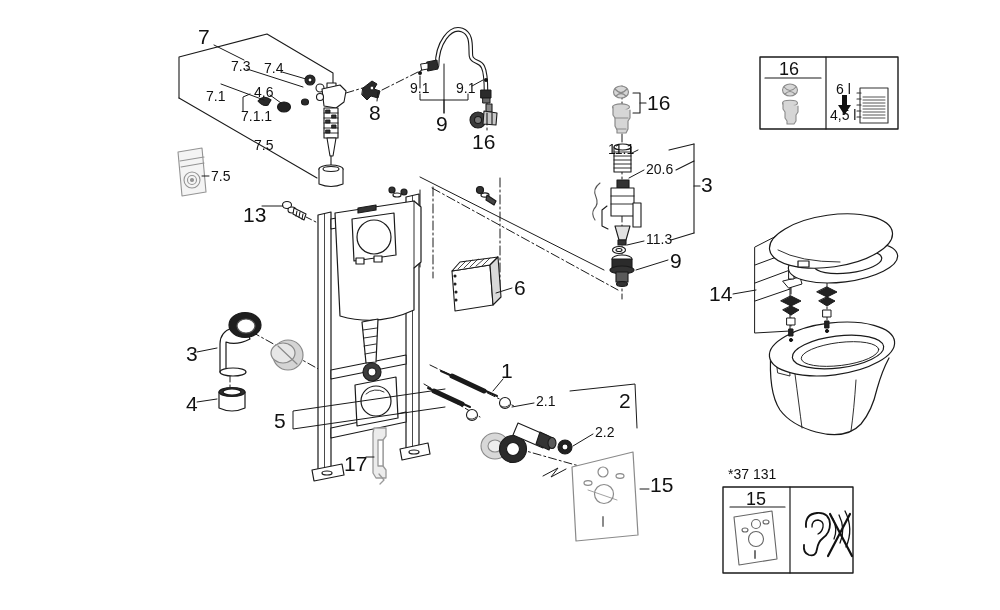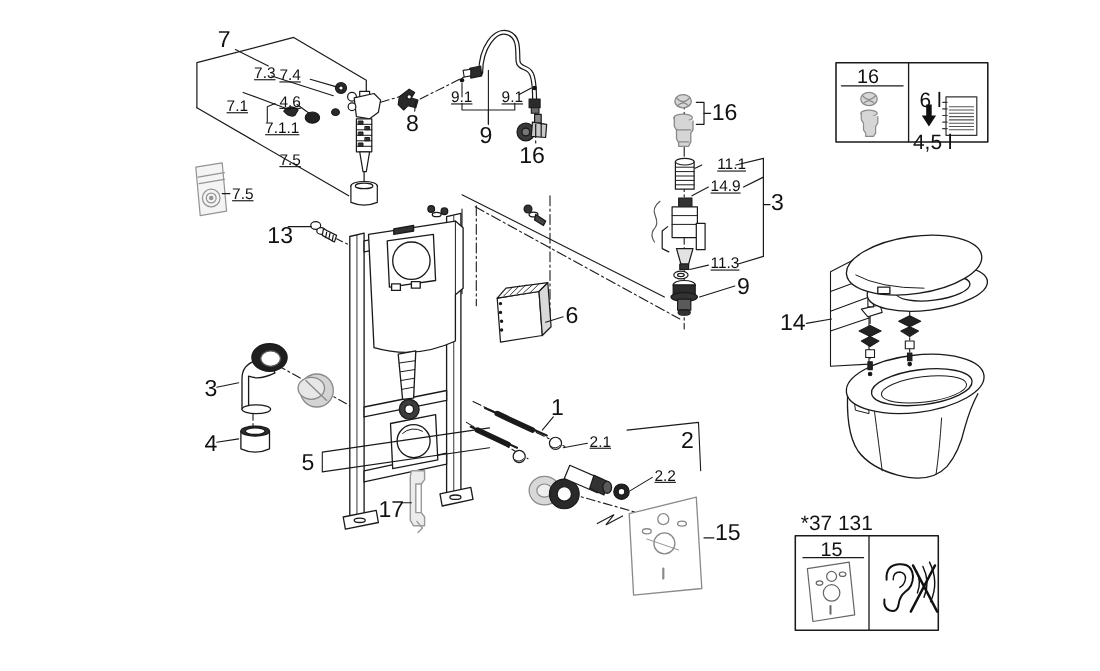--- a/index.html
+++ b/index.html
@@ -3,22 +3,22 @@
 <meta charset="utf-8">
 <style>
   html,body{margin:0;padding:0;}
   body{width:1000px;height:610px;position:relative;background:#ffffff;overflow:hidden;
        font-family:"Liberation Sans", sans-serif;}
   #art{position:absolute;left:0;top:0;z-index:1;}
   .lbl{position:absolute;z-index:3;color:#111;white-space:nowrap;line-height:1;
        font-family:"Liberation Sans", sans-serif;}
   .lbl-lg{font-size:21px;}
   .lbl-md{font-size:18px;}
-  .lbl-sm{font-size:14px;text-decoration:underline;}
-  .lbl-xs{font-size:19px;}
+  .lbl-sm{font-size:14px;}
+  .lbl-xs{font-size:14px;}
 </style>
 </head>
 <body>
 
 <svg id="art" width="1000" height="610" viewBox="0 0 1000 610" stroke-linecap="round" stroke-linejoin="round">
 
   <g stroke="#1a1a1a" stroke-width="1" fill="none">
     <line x1="346" y1="93" x2="366" y2="87" stroke-dasharray="8 3 2 3"></line>
     <line x1="382" y1="90" x2="428" y2="67" stroke-dasharray="8 3 2 3"></line>
     <line x1="487" y1="101" x2="487" y2="133" stroke-dasharray="8 3 2 3"></line>
@@ -412,47 +412,47 @@
       <path d="M839,515 Q846,529 840,543" stroke-width="1.3"></path>
       <path d="M845,511 Q854,529 846,547" stroke-width="1.3"></path>
       <line x1="828" y1="556" x2="850" y2="514" stroke-width="2.2"></line>
       <line x1="830" y1="514" x2="852" y2="556" stroke-width="2.2"></line>
     </g>
   </g>
 </svg>
 
 <div class="lbl lbl-lg" style="left:198px;top:26px">7</div>
 <div class="lbl lbl-sm" style="left:231px;top:59px">7.3</div>
-<div class="lbl lbl-sm" style="left:254px;top:61px">7.4</div>
+<div class="lbl lbl-sm" style="left:264px;top:61px">7.4</div>
 <div class="lbl lbl-sm" style="left:206px;top:89px">7.1</div>
 <div class="lbl lbl-sm" style="left:254px;top:85px">4.6</div>
 <div class="lbl lbl-sm" style="left:241px;top:109px">7.1.1</div>
 <div class="lbl lbl-sm" style="left:254px;top:138px">7.5</div>
 <div class="lbl lbl-sm" style="left:211px;top:169px">7.5</div>
 <div class="lbl lbl-lg" style="left:243px;top:204px">13</div>
 <div class="lbl lbl-lg" style="left:369px;top:102px">8</div>
 <div class="lbl lbl-sm" style="left:410px;top:81px">9.1</div>
 <div class="lbl lbl-sm" style="left:456px;top:81px">9.1</div>
 <div class="lbl lbl-lg" style="left:436px;top:113px">9</div>
 <div class="lbl lbl-lg" style="left:472px;top:131px">16</div>
 <div class="lbl lbl-lg" style="left:647px;top:92px">16</div>
-<div class="lbl lbl-sm" style="left:652px;top:142px">11.1</div>
-<div class="lbl lbl-sm" style="left:646px;top:162px">14.9</div>
+<div class="lbl lbl-sm" style="left:608px;top:142px">11.1</div>
+<div class="lbl lbl-sm" style="left:646px;top:162px">20.6</div>
 <div class="lbl lbl-lg" style="left:701px;top:174px">3</div>
 <div class="lbl lbl-sm" style="left:646px;top:232px">11.3</div>
 <div class="lbl lbl-lg" style="left:670px;top:250px">9</div>
 <div class="lbl lbl-lg" style="left:514px;top:277px">6</div>
 <div class="lbl lbl-lg" style="left:186px;top:343px">3</div>
 <div class="lbl lbl-lg" style="left:186px;top:393px">4</div>
 <div class="lbl lbl-lg" style="left:274px;top:410px">5</div>
 <div class="lbl lbl-lg" style="left:344px;top:453px">17</div>
 <div class="lbl lbl-lg" style="left:501px;top:360px">1</div>
 <div class="lbl lbl-sm" style="left:536px;top:394px">2.1</div>
 <div class="lbl lbl-lg" style="left:619px;top:390px">2</div>
 <div class="lbl lbl-sm" style="left:595px;top:425px">2.2</div>
 <div class="lbl lbl-lg" style="left:650px;top:474px">15</div>
 <div class="lbl lbl-lg" style="left:709px;top:283px">14</div>
 
 <div class="lbl lbl-md" style="left:779px;top:60px">16</div>
 <div class="lbl lbl-xs" style="left:836px;top:82px">6 l</div>
-<div class="lbl lbl-xs" style="left:830px;top:120px">4,5 l</div>
+<div class="lbl lbl-xs" style="left:830px;top:108px">4,5 l</div>
 <div class="lbl lbl-xs" style="left:728px;top:467px">*37 131</div>
 <div class="lbl lbl-md" style="left:746px;top:490px">15</div>
 
 </body></html>

